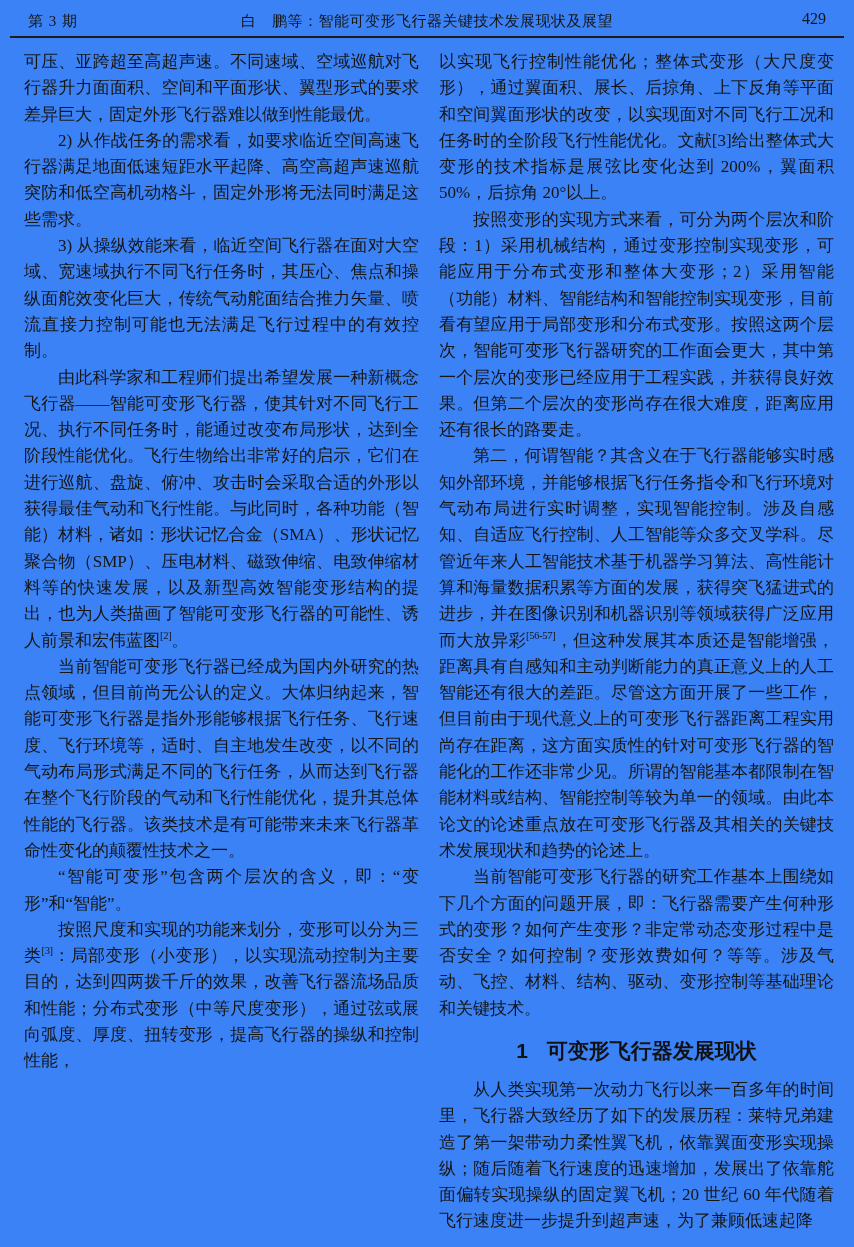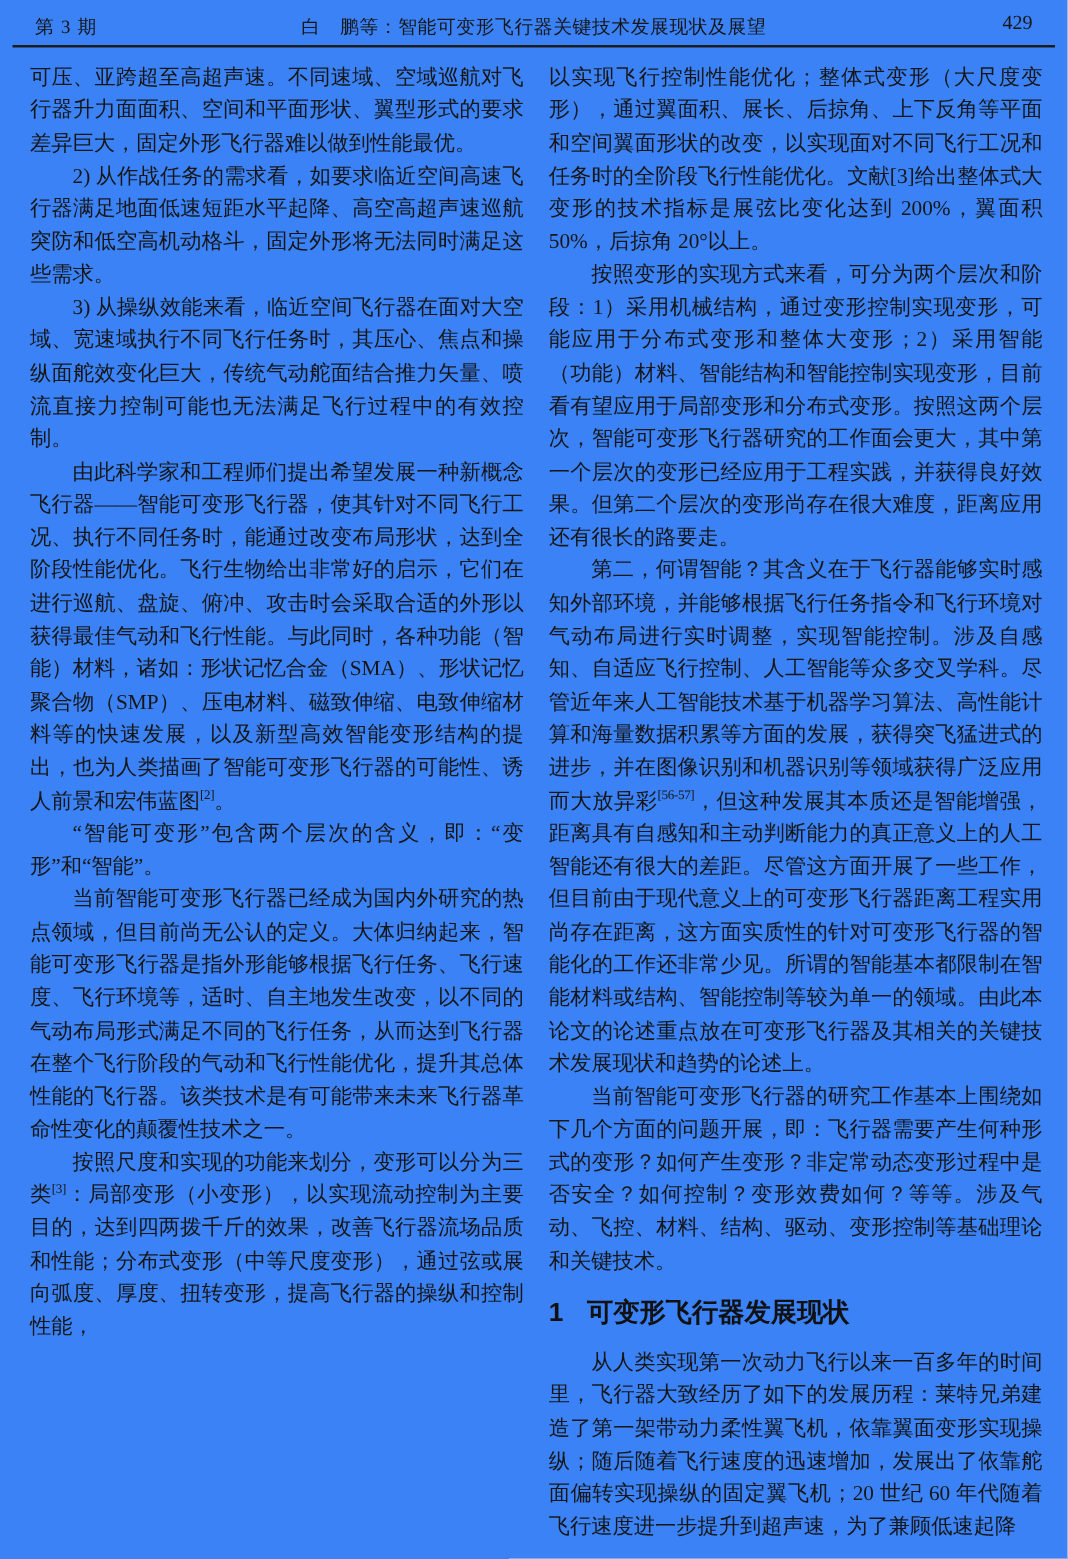--- a/index.html
+++ b/index.html
@@ -14,42 +14,42 @@
   .pageno{position:absolute;right:16px;top:4px;font-size:16px;text-align:right;}
   .rule{margin:0 10px;border-bottom:2px solid #1c1c1c;}
   .columns{display:flex;gap:20px;padding:11px 20px 0 24px;}
   .col{flex:1;font-size:17px;line-height:26.3px;text-align:justify;}
   p.para{margin:0;padding:0;}
   p.indent{text-indent:2em;}
   sup{font-size:10.5px;line-height:0;vertical-align:super;letter-spacing:-0.3px;}
   .section-heading{
     font-family:"Liberation Sans","DejaVu Sans",sans-serif;
     font-size:21px;font-weight:bold;line-height:30px;
-    margin:14px 0 11px 0;text-align:left;text-indent:0;color:#111;
+    margin:14px 0 11px 0;text-align:center;text-indent:0;color:#111;
   }
   .sec-num{margin-right:19px;}
 </style>
 </head>
 <body>
 
 <div class="page">
   <div class="header">
     <span class="issue">第 3 期</span>
     <span class="running-title">白　鹏等：智能可变形飞行器关键技术发展现状及展望</span>
     <span class="pageno">429</span>
   </div>
   <div class="rule"></div>
   <div class="columns">
     <div class="col" id="col-left">
         <p class="para">可压、亚跨超至高超声速。不同速域、空域巡航对飞行器升力面面积、空间和平面形状、翼型形式的要求差异巨大，固定外形飞行器难以做到性能最优。</p>
         <p class="para indent">2) 从作战任务的需求看，如要求临近空间高速飞行器满足地面低速短距水平起降、高空高超声速巡航突防和低空高机动格斗，固定外形将无法同时满足这些需求。</p>
         <p class="para indent">3) 从操纵效能来看，临近空间飞行器在面对大空域、宽速域执行不同飞行任务时，其压心、焦点和操纵面舵效变化巨大，传统气动舵面结合推力矢量、喷流直接力控制可能也无法满足飞行过程中的有效控制。</p>
         <p class="para indent">由此科学家和工程师们提出希望发展一种新概念飞行器——智能可变形飞行器，使其针对不同飞行工况、执行不同任务时，能通过改变布局形状，达到全阶段性能优化。飞行生物给出非常好的启示，它们在进行巡航、盘旋、俯冲、攻击时会采取合适的外形以获得最佳气动和飞行性能。与此同时，各种功能（智能）材料，诸如：形状记忆合金（SMA）、形状记忆聚合物（SMP）、压电材料、磁致伸缩、电致伸缩材料等的快速发展，以及新型高效智能变形结构的提出，也为人类描画了智能可变形飞行器的可能性、诱人前景和宏伟蓝图<sup>[2]</sup>。</p>
+        <p class="para indent">当前智能可变形飞行器已经成为国内外研究的热点领域，但目前尚无公认的定义。大体归纳起来，智能可变形飞行器是指外形能够根据飞行任务、飞行速度、飞行环境等，适时、自主地发生改变，以不同的气动布局形式满足不同的飞行任务，从而达到飞行器在整个飞行阶段的气动和飞行性能优化，提升其总体性能的飞行器。该类技术是有可能带来未来飞行器革命性变化的颠覆性技术之一。</p>
         <p class="para indent">“智能可变形”包含两个层次的含义，即：“变形”和“智能”。</p>
-        <p class="para indent">当前智能可变形飞行器已经成为国内外研究的热点领域，但目前尚无公认的定义。大体归纳起来，智能可变形飞行器是指外形能够根据飞行任务、飞行速度、飞行环境等，适时、自主地发生改变，以不同的气动布局形式满足不同的飞行任务，从而达到飞行器在整个飞行阶段的气动和飞行性能优化，提升其总体性能的飞行器。该类技术是有可能带来未来飞行器革命性变化的颠覆性技术之一。</p>
         <p class="para indent">按照尺度和实现的功能来划分，变形可以分为三类<sup>[3]</sup>：局部变形（小变形），以实现流动控制为主要目的，达到四两拨千斤的效果，改善飞行器流场品质和性能；分布式变形（中等尺度变形），通过弦或展向弧度、厚度、扭转变形，提高飞行器的操纵和控制性能，</p>
       </div>
     <div class="col" id="col-right">
         <p class="para">以实现飞行控制性能优化；整体式变形（大尺度变形），通过翼面积、展长、后掠角、上下反角等平面和空间翼面形状的改变，以实现面对不同飞行工况和任务时的全阶段飞行性能优化。文献[3]给出整体式大变形的技术指标是展弦比变化达到 200%，翼面积 50%，后掠角 20°以上。</p>
         <p class="para indent">按照变形的实现方式来看，可分为两个层次和阶段：1）采用机械结构，通过变形控制实现变形，可能应用于分布式变形和整体大变形；2）采用智能（功能）材料、智能结构和智能控制实现变形，目前看有望应用于局部变形和分布式变形。按照这两个层次，智能可变形飞行器研究的工作面会更大，其中第一个层次的变形已经应用于工程实践，并获得良好效果。但第二个层次的变形尚存在很大难度，距离应用还有很长的路要走。</p>
         <p class="para indent">第二，何谓智能？其含义在于飞行器能够实时感知外部环境，并能够根据飞行任务指令和飞行环境对气动布局进行实时调整，实现智能控制。涉及自感知、自适应飞行控制、人工智能等众多交叉学科。尽管近年来人工智能技术基于机器学习算法、高性能计算和海量数据积累等方面的发展，获得突飞猛进式的进步，并在图像识别和机器识别等领域获得广泛应用而大放异彩<sup>[56-57]</sup>，但这种发展其本质还是智能增强，距离具有自感知和主动判断能力的真正意义上的人工智能还有很大的差距。尽管这方面开展了一些工作，但目前由于现代意义上的可变形飞行器距离工程实用尚存在距离，这方面实质性的针对可变形飞行器的智能化的工作还非常少见。所谓的智能基本都限制在智能材料或结构、智能控制等较为单一的领域。由此本论文的论述重点放在可变形飞行器及其相关的关键技术发展现状和趋势的论述上。</p>
         <p class="para indent">当前智能可变形飞行器的研究工作基本上围绕如下几个方面的问题开展，即：飞行器需要产生何种形式的变形？如何产生变形？非定常动态变形过程中是否安全？如何控制？变形效费如何？等等。涉及气动、飞控、材料、结构、驱动、变形控制等基础理论和关键技术。</p>
         <h2 class="section-heading"><span class="sec-num">1</span><span>可变形飞行器发展现状</span></h2>
         <p class="para indent">从人类实现第一次动力飞行以来一百多年的时间里，飞行器大致经历了如下的发展历程：莱特兄弟建造了第一架带动力柔性翼飞机，依靠翼面变形实现操纵；随后随着飞行速度的迅速增加，发展出了依靠舵面偏转实现操纵的固定翼飞机；20 世纪 60 年代随着飞行速度进一步提升到超声速，为了兼顾低速起降</p>
       </div>

